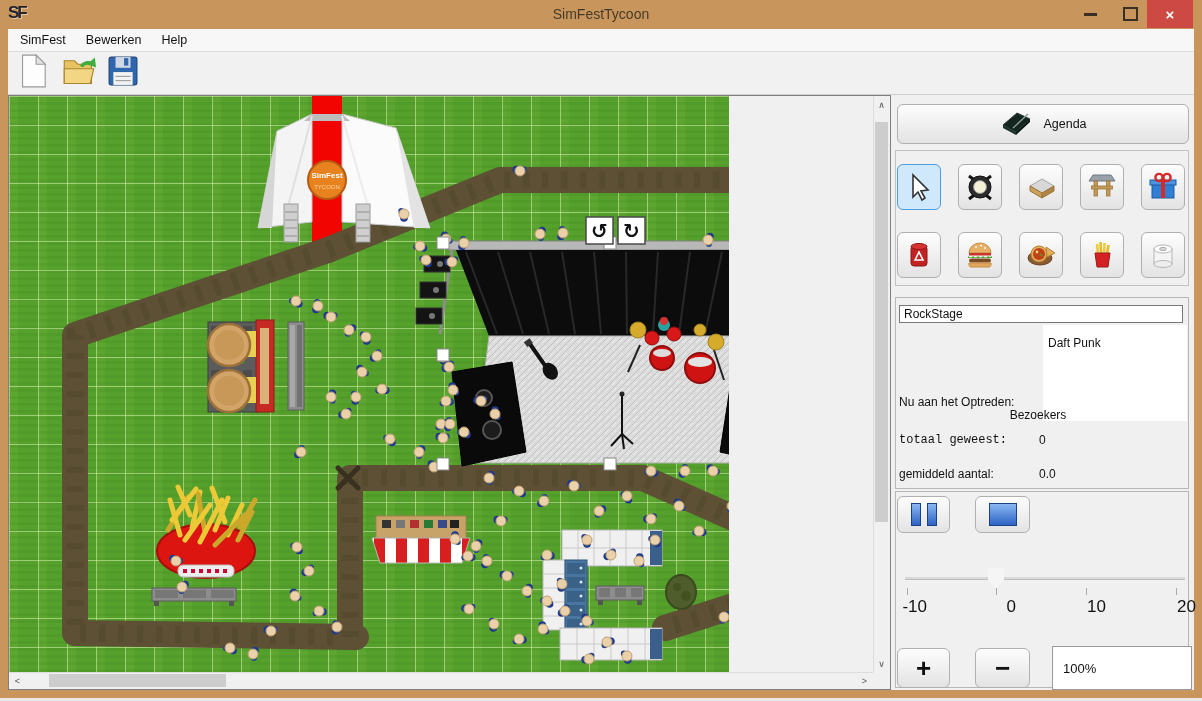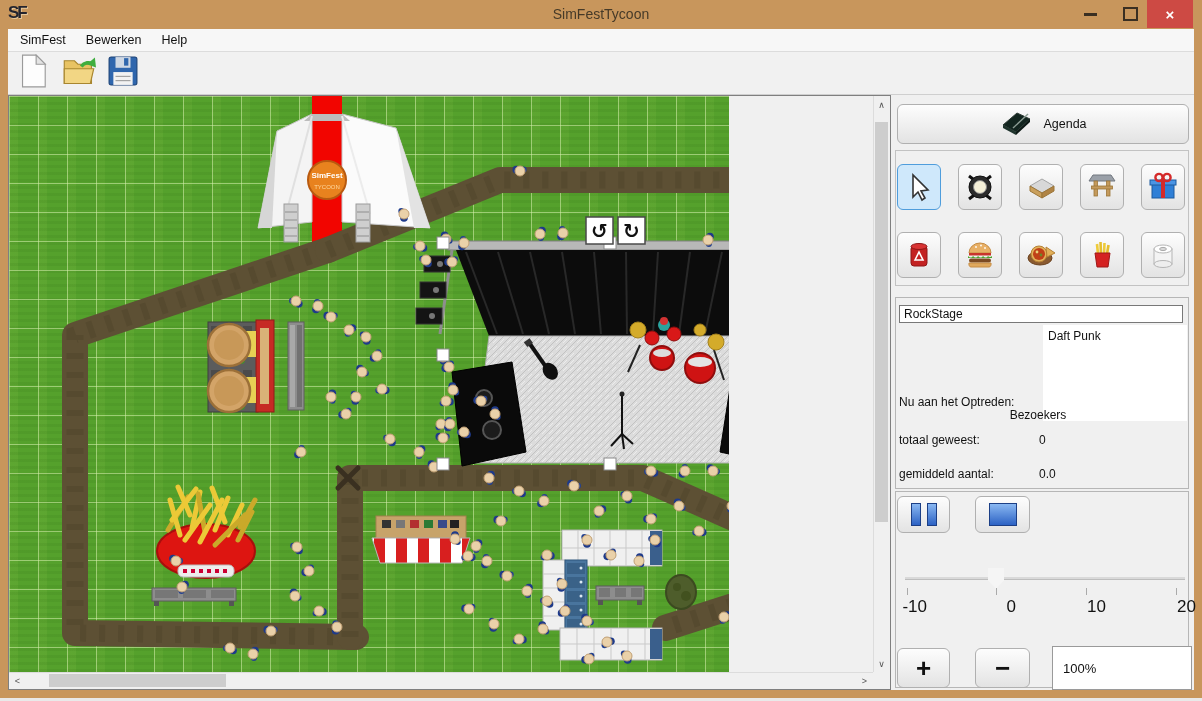--- a/index.html
+++ b/index.html
@@ -51,25 +51,25 @@
   #agenda-btn{left:6px;top:9px;width:292px;height:40px;font-size:12.5px;color:#111;gap:10px;}
   .toolbtn{width:44px;height:46px;}
   .toolbtn.selected{background:#cfe8fb;border-color:#4f9ddc;}
   .row1{top:69px}.row2{top:137px}
   .tc0{left:6px}.tc1{left:67px}.tc2{left:128px}.tc3{left:189px}.tc4{left:250px}
   #tools-box{left:4px;top:55px;width:294px;height:136px;border:1px solid #c2c2c2;}
   #info-box{left:4px;top:202px;width:294px;height:192px;}
   #ctrl-box{left:4px;top:396px;width:294px;height:197px;}
   #name-input{left:8px;top:210px;width:284px;height:18px;background:#fff;border:1px solid #787878;
               font-size:12px;color:#111;padding:1px 4px;box-sizing:border-box;font-family:"Liberation Sans",sans-serif;}
-  #nowplaying-box{left:152px;top:230px;width:144px;height:96px;background:#fff;font-size:12px;color:#111;padding:4px 5px;box-sizing:border-box;}
+  #nowplaying-box{left:152px;top:230px;width:144px;height:96px;background:#fff;font-size:12px;color:#111;padding:11px 5px;box-sizing:border-box;}
   .plabel{font-size:12px;color:#111;}
   #np-label{left:8px;top:255px;margin-top:45px;}
   #bezoekers{left:0;top:313px;width:294px;text-align:center;font-size:12px;color:#111;}
-  #tot-label{left:8px;top:338px;} #tot-val{left:148px;top:338px;}
+  #tot-label{left:8px;top:338px;font-family:Liberation Mono, monospace;} #tot-val{left:148px;top:338px;}
   #avg-label{left:8px;top:372px;} #avg-val{left:148px;top:372px;}
   #pause-btn{left:6px;top:401px;width:53px;height:37px;gap:6px;}
   .pbar{width:8px;height:21px;background:linear-gradient(#8ab8f2,#2c62c4);border:1px solid #1c3f86;}
   #stop-btn{left:84px;top:401px;width:55px;height:37px;}
   #stop-btn .sq{width:26px;height:21px;background:linear-gradient(#8ab8f2,#2c62c4);border:1px solid #1c3f86;}
   #time-box{left:161px;top:399px;width:140px;height:40px;background:#fafafa;border:1px solid #9a9a9a;
             font-size:13px;color:#111;padding:10px 0 0 10px;box-sizing:border-box;}
   #slider-track{left:14px;top:482px;width:280px;height:2px;background:#d9d9d9;border-bottom:1px solid #bdbdbd;}
   #slider-thumb{left:97px;top:473px;width:16px;height:21px;background:#f5f5f5;
                 clip-path:polygon(0 0,100% 0,100% 60%,50% 100%,0 60%);

